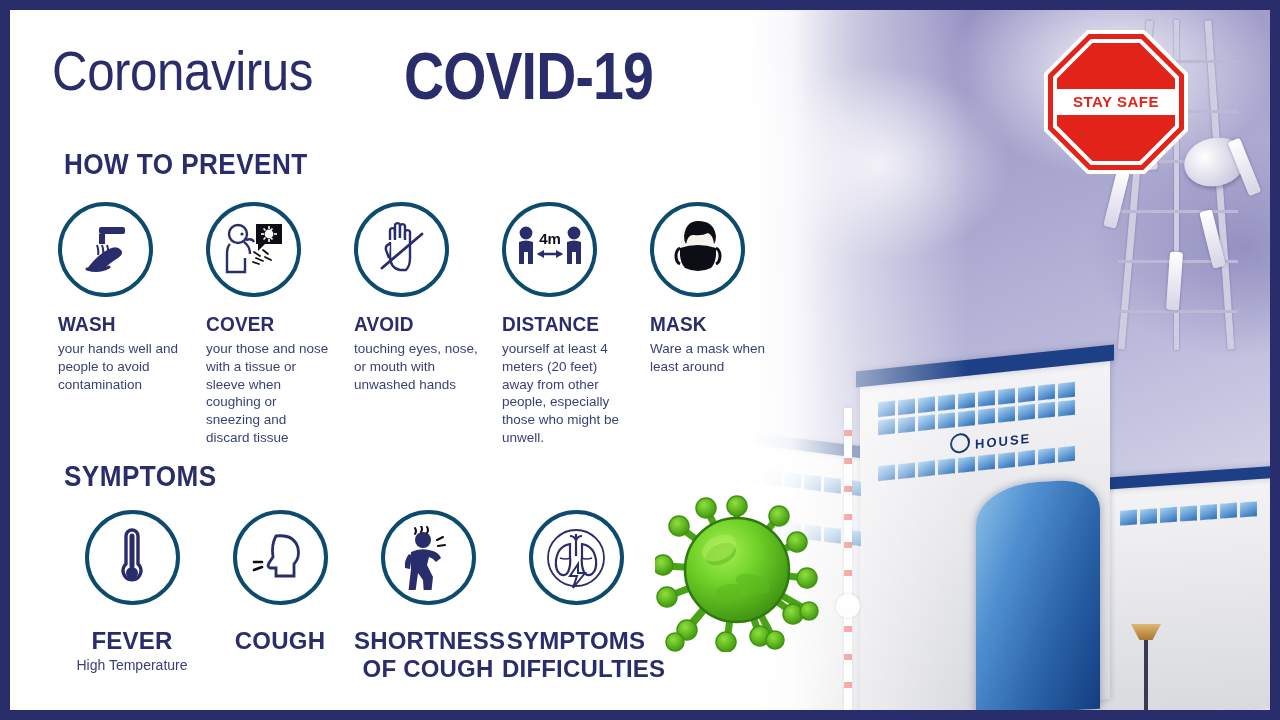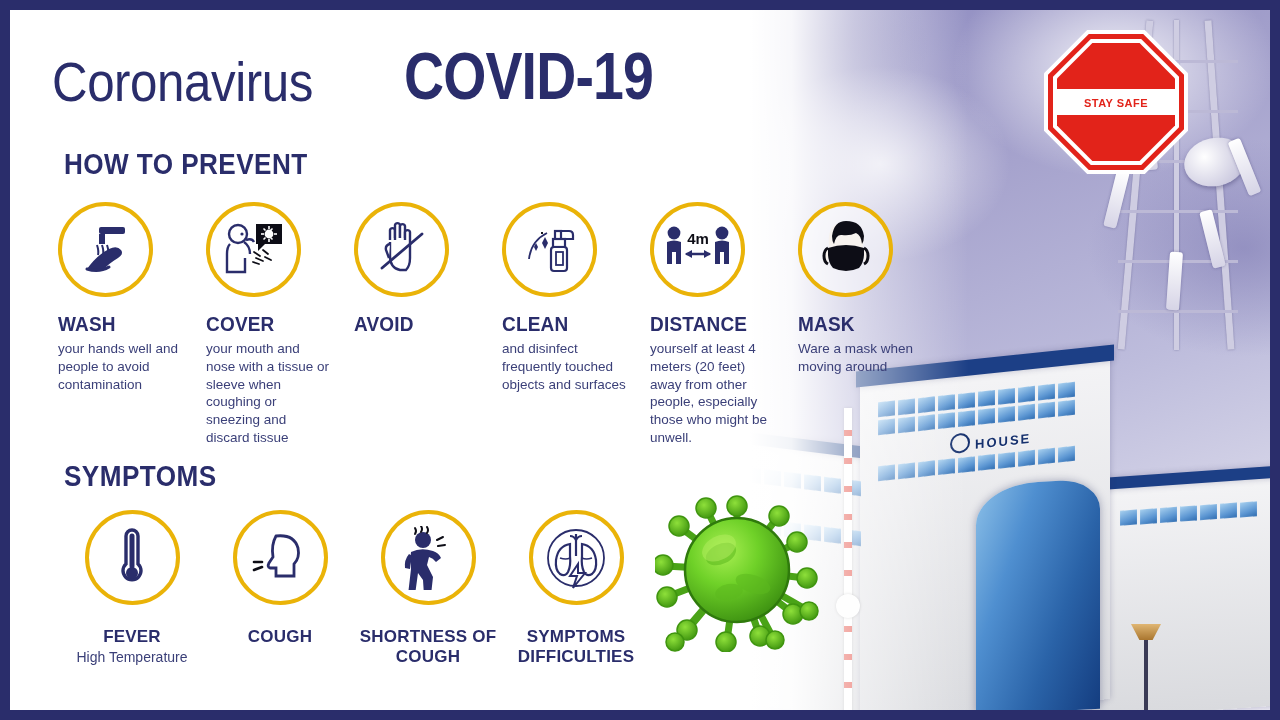--- a/index.html
+++ b/index.html
@@ -171,29 +171,29 @@
     display: flex; align-items: center; justify-content: center;
   }
   .stop-band {
     width: 118px; background: #ffffff;
     padding: 4px 0;
     text-align: center;
   }
   .stop-band span {
     color: #e2231a;
     font-weight: bold;
-    font-size: 11px;
+    font-size: 15px;
     letter-spacing: .5px;
     font-family: "Liberation Sans", sans-serif;
   }
 
   
   .title-row {
     position: absolute; left: 42px; top: 28px;
-    display: flex; align-items: flex-end; gap: 56px;
+    display: flex; align-items: flex-start; gap: 56px;
   }
   .title-light {
     color: #2a2d6b;
     font-size: 56px;
     font-weight: 400;
     letter-spacing: -0.5px;
     transform: scaleX(.88);
     transform-origin: left center;
     font-family: "Liberation Sans Narrow", "Liberation Sans", sans-serif;
   }
@@ -216,21 +216,21 @@
     transform: scaleX(.9);
     transform-origin: left center;
   }
   #head-prevent { left: 54px; top: 138px; }
   #head-symptoms { left: 54px; top: 450px; }
 
   
   .icon-circle {
     width: 95px; height: 95px;
     border-radius: 50%;
-    border: 4px solid #eab308;
+    border: 4px solid #0c4a6e;
     background: rgba(255,255,255,.55);
     display: flex; align-items: center; justify-content: center;
     box-sizing: border-box;
   }
   .icon-circle svg { display: block; }
 
   
   .prevent-grid {
     position: absolute;
     left: 48px; top: 192px;
@@ -261,21 +261,21 @@
     position: absolute;
     left: 48px; top: 500px;
     display: flex;
     gap: 0;
   }
   .symptom-item { width: 148px; text-align: center; }
   .symptom-item .icon-circle { margin: 0 auto; }
   .s-title {
     margin-top: 22px;
     color: #2a2d6b;
-    font-size: 17px;
+    font-size: 24px;
     font-weight: bold;
     line-height: 1.18;
     letter-spacing: .2px;
   }
   .s-sub {
     margin-top: 2px;
     color: #3a3f78;
     font-size: 14px;
     line-height: 1.25;
   }
@@ -455,59 +455,41 @@
           <g stroke="#0d0d16" stroke-width="1.8" stroke-linecap="round">
             <path d="M32 32 l6 4"></path>
               <path d="M34 38 l7 3"></path>
               <path d="M31 42 l6 2"></path>
             <path d="M41 30 l5 4"></path>
               <path d="M43 37 l6 3"></path>
           </g>
         </svg>
       </div>
       <div class="p-title">COVER</div>
-      <div class="p-desc">your mouth and nose with a tissue or sleeve when coughing or sneezing and discard tissue</div>
+      <div class="p-desc">your those and nose with a tissue or sleeve when coughing or sneezing and discard tissue</div>
     </div>
 
     <div class="prevent-item">
       <div class="icon-circle">
         <svg width="60" height="60" viewBox="0 0 60 60" fill="none">
           <g stroke="#2a2d6b" stroke-width="2.4" fill="#fff">
             <path d="M18 20 v-10 a2.6 2.6 0 0 1 5 0 v10"></path>
             <path d="M23 18 v-13 a2.6 2.6 0 0 1 5 0 v13"></path>
             <path d="M28 18 v-12 a2.6 2.6 0 0 1 5 0 v12"></path>
             <path d="M33 20 v-8 a2.6 2.6 0 0 1 5 0 v14"></path>
             <path d="M18 22 v14 q0 12 10 14 h6 q4 -4 4 -12 v-12"></path>
             <path d="M18 24 q-5 1 -4 6 l3 8"></path>
           </g>
           <path d="M10 48 L50 14" stroke="#2a2d6b" stroke-width="2.8" stroke-linecap="round"></path>
         </svg>
       </div>
       <div class="p-title">AVOID</div>
-    </div>
-
-    <div class="prevent-item">
-      <div class="icon-circle">
-        <svg width="62" height="62" viewBox="0 0 62 62" fill="none">
-          <path d="M38 12 h12 q4 0 4 4 v4 h-10" stroke="#2a2d6b" stroke-width="2.2" fill="#fff"></path>
-          <rect x="36" y="12" width="6" height="10" stroke="#2a2d6b" stroke-width="2.2" fill="#fff"></rect>
-          <rect x="34" y="20" width="12" height="8" stroke="#2a2d6b" stroke-width="2.2" fill="#fff"></rect>
-          <rect x="32" y="28" width="16" height="24" rx="3" stroke="#2a2d6b" stroke-width="2.2" fill="#fff"></rect>
-          <rect x="37" y="33" width="7" height="13" stroke="#2a2d6b" stroke-width="1.8" fill="#fff"></rect>
-          <g stroke="#0d0d16" stroke-width="1.6" fill="none">
-            <path d="M22 14 l2 0 M23 13 l0 2"></path>
-          </g>
-          <path d="M26 18 l3 6 l-3 6 l-3 -6 z" fill="#2a2d6b"></path>
-          <path d="M17 24 l2 4 l-2 4 l-2 -4 z" fill="#2a2d6b"></path>
-          <path d="M10 40 q2 -18 18 -26" stroke="#2a2d6b" stroke-width="1.8" fill="none"></path>
-        </svg>
-      </div>
-      <div class="p-title">CLEAN</div>
-      <div class="p-desc">and disinfect frequently touched objects and surfaces</div>
-    </div>
+      <div class="p-desc">touching eyes, nose, or mouth with unwashed hands</div>
+    </div>
+
 
 
     <div class="prevent-item">
       <div class="icon-circle">
         <svg width="70" height="56" viewBox="0 0 70 56" fill="none">
           <g fill="#2a2d6b">
             <circle cx="11" cy="11" r="6.4"></circle>
             <path d="M4 20 q7 -3 14 0 v22 h-5 v-12 h-4 v12 h-5 z"></path>
             <circle cx="59" cy="11" r="6.4"></circle>
             <path d="M52 20 q7 -3 14 0 v22 h-5 v-12 h-4 v12 h-5 z"></path>
@@ -528,21 +510,21 @@
       <div class="icon-circle">
         <svg width="64" height="64" viewBox="0 0 64 64" fill="none">
           <path d="M32 4 q15 0 17 14 q1 8 -1 16 q-2 14 -16 16 q-14 -2 -16 -16 q-2 -8 -1 -16 q2 -14 17 -14 z" fill="#f7f2ee"></path>
           <path d="M32 3 q16 0 18 15 q0 5 -2 8 q-1 -9 -6 -11 q-6 3 -14 2 q-6 -1 -8 9 q-2 -3 -2 -8 q2 -15 14 -15 z" fill="#0d0d16"></path>
           <path d="M14 30 q18 -6 36 0 q1 14 -5 20 q-13 6 -26 0 q-6 -6 -5 -20 z" fill="#0d0d16"></path>
           <path d="M14 30 q-4 2 -4 8 q0 6 4 8" stroke="#0d0d16" stroke-width="3" fill="#f7f2ee"></path>
           <path d="M50 30 q4 2 4 8 q0 6 -4 8" stroke="#0d0d16" stroke-width="3" fill="#f7f2ee"></path>
         </svg>
       </div>
       <div class="p-title">MASK</div>
-      <div class="p-desc">Ware a mask when moving around</div>
+      <div class="p-desc">Ware a mask when least around</div>
     </div>
 
   </div>
 
   <div class="symptom-grid">
 
     <div class="symptom-item">
       <div class="icon-circle">
         <svg width="46" height="64" viewBox="0 0 46 64" fill="none">
           <path d="M23 4 a6 6 0 0 1 6 6 v28 a9 9 0 1 1 -12 0 v-28 a6 6 0 0 1 6 -6 z" stroke="#2a2d6b" stroke-width="3.4" fill="#fff"></path>

